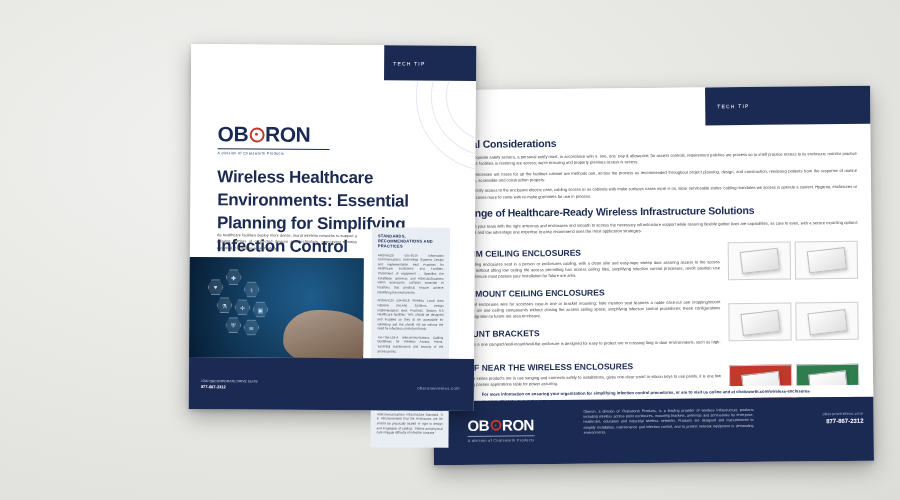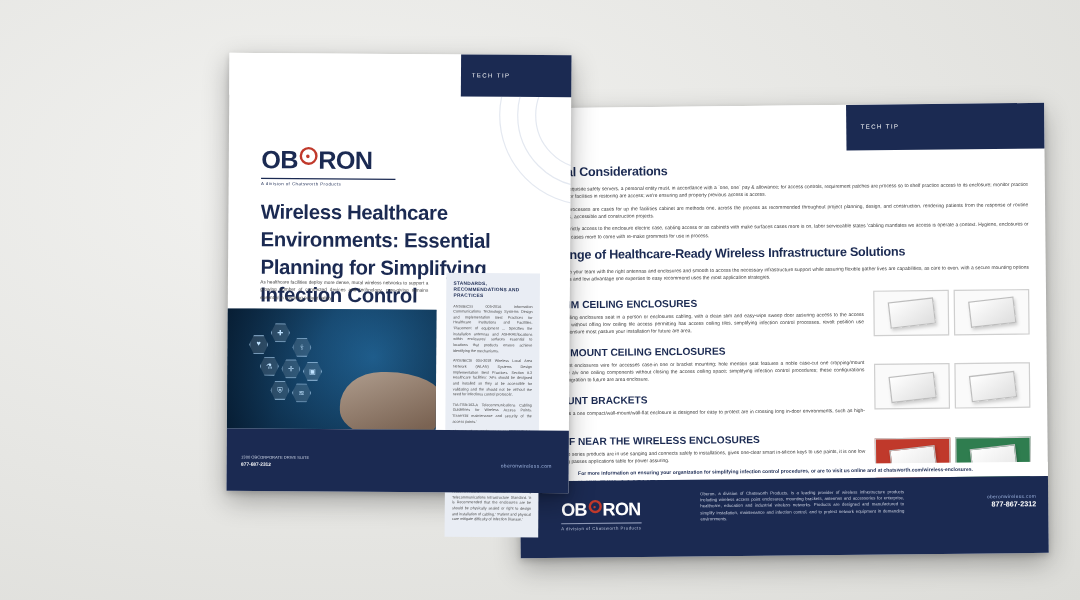--- a/index.html
+++ b/index.html
@@ -128,21 +128,21 @@
   
   .arcs { position:absolute; right:0; top:35px; width:120px; height:120px; overflow:hidden; opacity:.5;}
   .arcs i {
     position:absolute; border:1px solid #c9d2e2; border-radius:50%;
     right:-60px; top:-30px;
   }
 
   .p1-logo { position:absolute; left:27px; top:78px; }
   .logo-text {
     font-weight:bold; color:#1b2a52; letter-spacing:-0.5px;
-    display:flex; align-items:flex-start;
+    display:flex; align-items:center;
   }
   .logo-o-red {
     display:inline-block; border-radius:50%;
     border:2.5px solid #c0392b; position:relative;
   }
   .logo-o-red::after{
     content:""; position:absolute; left:50%; top:50%;
     width:30%; height:30%; background:#c0392b; border-radius:50%;
     transform:translate(-50%,-50%);
   }

